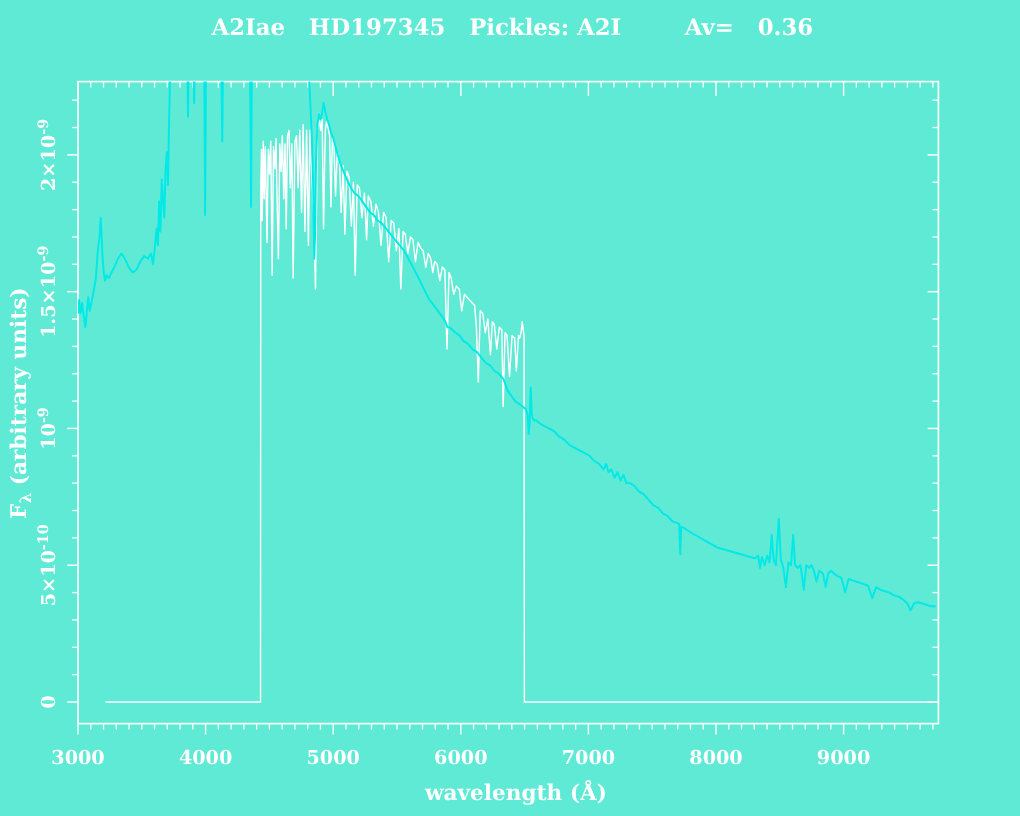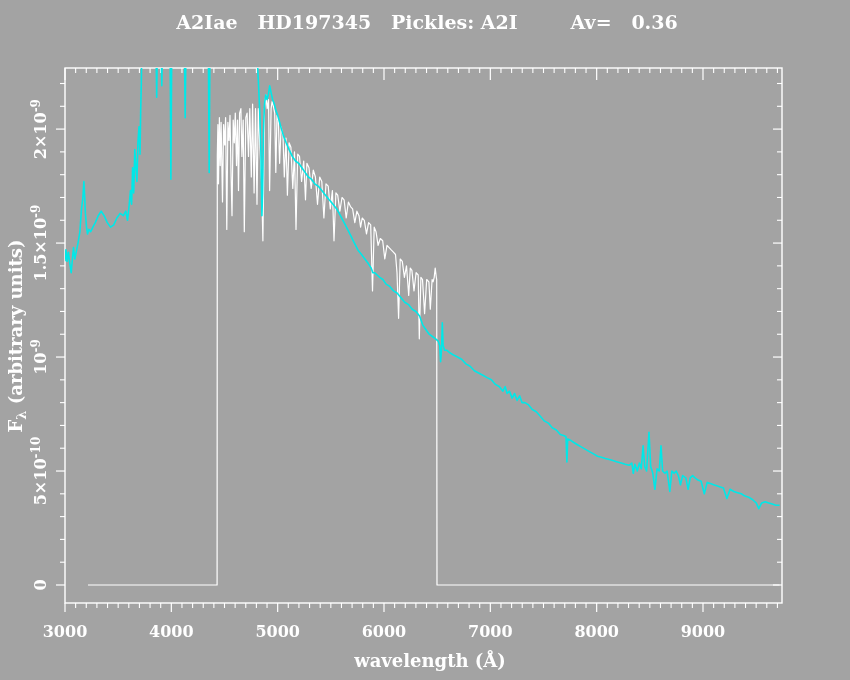--- a/index.html
+++ b/index.html
@@ -1,16 +1,16 @@
 <!DOCTYPE html>
 <html><head>
 <meta charset="utf-8">
 <style>
   html,body{margin:0;padding:0;background:#000;}
-  .stage{position:relative;width:850px;height:680px;background:#a3a3a3;overflow:hidden;
+  .stage{position:relative;width:850px;height:680px;background:#5eead4;overflow:hidden;
          font-family:"DejaVu Serif", serif;}
   svg text{font-family:"DejaVu Serif", serif;font-weight:bold;fill:#fff;}
   .title-text{font-size:19px;}
   .tick-label{font-size:16px;}
   .ax-title{font-size:18px;}
 </style>
 </head>
 <body>
 
 <div class="stage">

